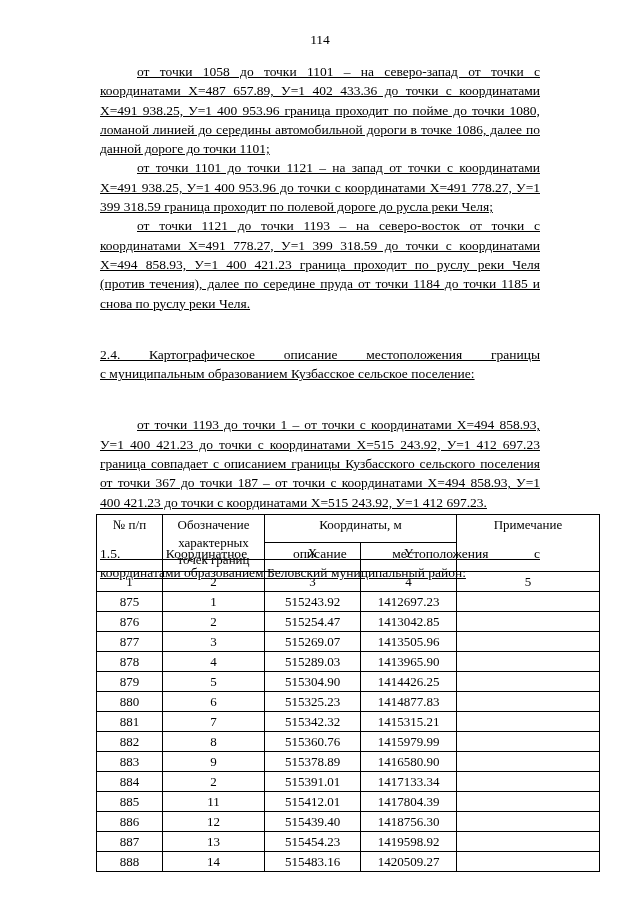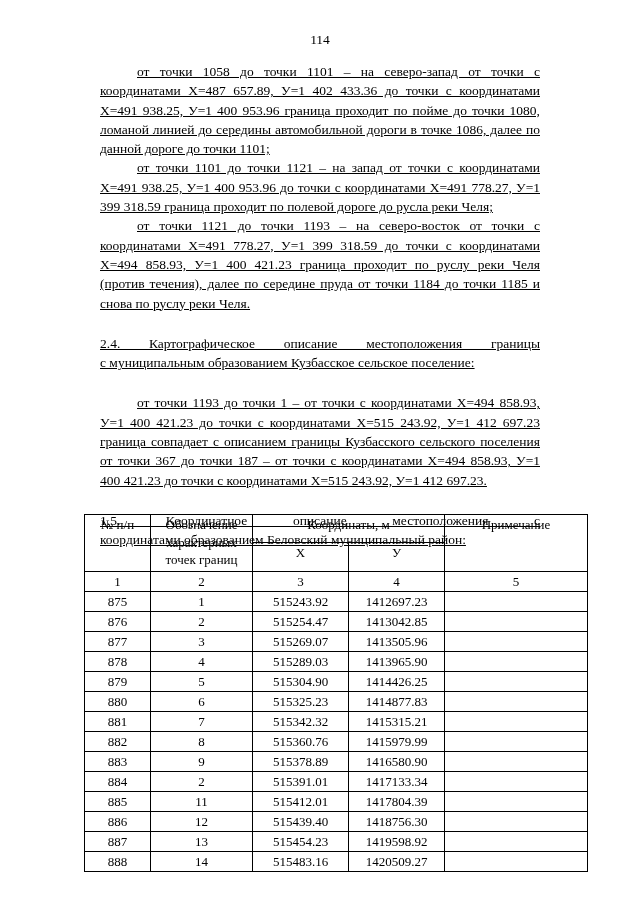--- a/index.html
+++ b/index.html
@@ -39,35 +39,35 @@
     margin: 0;
     font-size: 13.5px;
     line-height: 19.3px;
     text-align: justify;
     text-indent: 37px;
     -webkit-hyphens: none;
     hyphens: none;
     text-decoration: underline;
   }
   p.spacer-before {
-    margin-top: 21px;
+    margin-top: 32px;
   }
   p.no-indent {
     text-indent: 0;
   }
   
   p.justify-all {
     text-align: justify;
     text-align-last: justify;
   }
 
   
   table.coords {
     position: absolute;
-    left: 84px;
+    left: 96px;
     top: 514px;
     width: 504px;
     border-collapse: collapse;
     font-size: 13px;
     table-layout: fixed;
   }
   table.coords td,
   table.coords th {
     border: 1px solid #000000;
     text-align: center;

